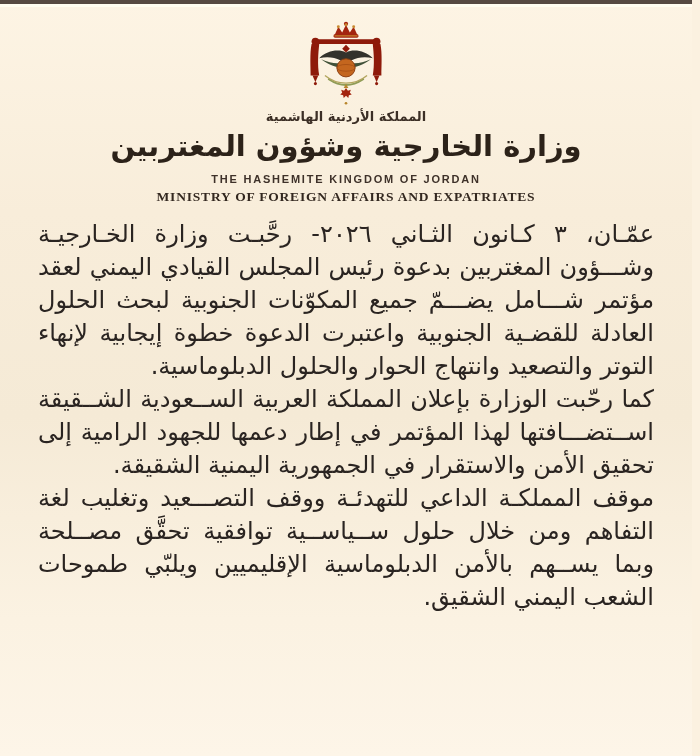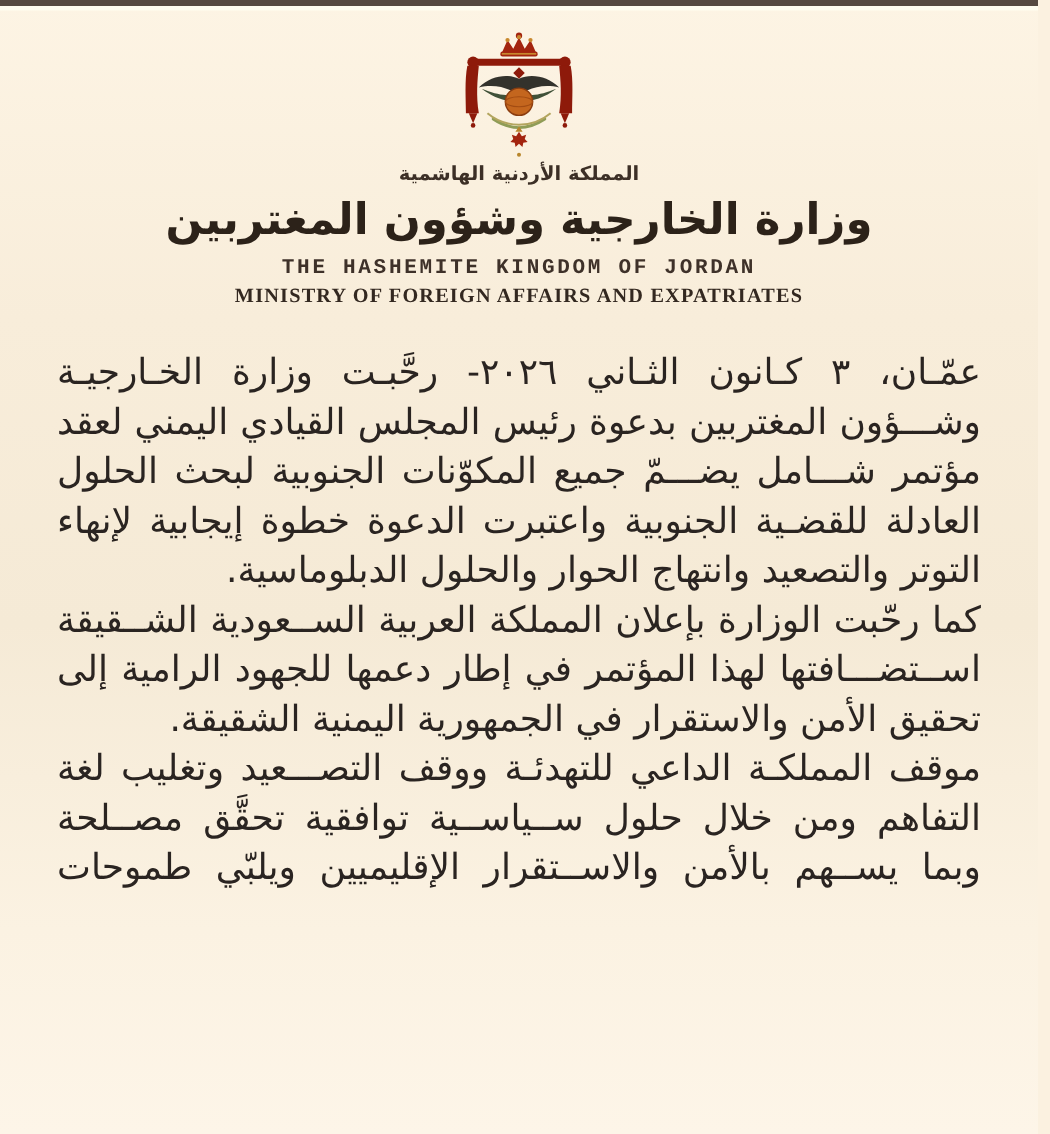--- a/index.html
+++ b/index.html
@@ -16,30 +16,30 @@
   .top-glow{height:3px;background:#fffdf0;}
   header{text-align:center;}
   .emblem{display:block;margin:13px auto 0;}
   .kingdom-ar{
     font-size:13px;font-weight:bold;color:#3c2f26;line-height:17px;direction:rtl;
   }
   .calligraphy{
     font-size:29px;font-weight:bold;color:#2c2219;line-height:42px;direction:rtl;
   }
   .en1{
-    font-family:Liberation Mono, monospace;
-    font-size:14px;font-weight:700;letter-spacing:1.8px;color:#3e3129;
+    font-family:Liberation Sans, sans-serif;
+    font-size:11px;font-weight:700;letter-spacing:1.8px;color:#3e3129;
     line-height:15px;margin-top:5px;
   }
   .en2{
     font-family:"Liberation Serif","DejaVu Serif",serif;
     font-size:13.5px;font-weight:700;letter-spacing:0.8px;color:#332820;
     line-height:16px;margin-top:2px;
   }
-  main{direction:rtl;padding:0 38px;margin-top:27px;}
+  main{direction:rtl;padding:0 38px;margin-top:13px;}
   .bline{
     font-size:24px;line-height:33px;color:#2a2421;
     text-align:justify;text-align-last:justify;
     white-space:nowrap;overflow:hidden;
   }
   .bline.pend{text-align:right;text-align-last:right;}
 </style>
 </head>
 <body>
 
@@ -100,15 +100,16 @@
     <div class="bline">عمّـان، ٣ كـانون الثـاني ٢٠٢٦- رحَّبـت وزارة الخـارجيـة</div>
     <div class="bline">وشـــؤون المغتربين بدعوة رئيس المجلس القيادي اليمني لعقد</div>
     <div class="bline">مؤتمر شـــامل يضـــمّ جميع المكوّنات الجنوبية لبحث الحلول</div>
     <div class="bline">العادلة للقضـية الجنوبية واعتبرت الدعوة خطوة إيجابية لإنهاء</div>
     <div class="bline pend">التوتر والتصعيد وانتهاج الحوار والحلول الدبلوماسية.</div>
     <div class="bline">كما رحّبت الوزارة بإعلان المملكة العربية الســعودية الشــقيقة</div>
     <div class="bline">اســتضـــافتها لهذا المؤتمر في إطار دعمها للجهود الرامية إلى</div>
     <div class="bline pend">تحقيق الأمن والاستقرار في الجمهورية اليمنية الشقيقة.</div>
     <div class="bline">موقف المملكـة الداعي للتهدئـة ووقف التصـــعيد وتغليب لغة</div>
     <div class="bline">التفاهم ومن خلال حلول ســياســية توافقية تحقَّق مصــلحة</div>
-    <div class="bline">وبما يســهم بالأمن والاســتقرار الإقليميين ويلبّي  طموحات</div>
+    <div class="bline">وبما يســهم بالأمن الدبلوماسية الإقليميين ويلبّي  طموحات</div>
+    <div class="bline pend">الشعب اليمني الشقيق.</div>
   </main>
 </div>
 
 </body></html>

